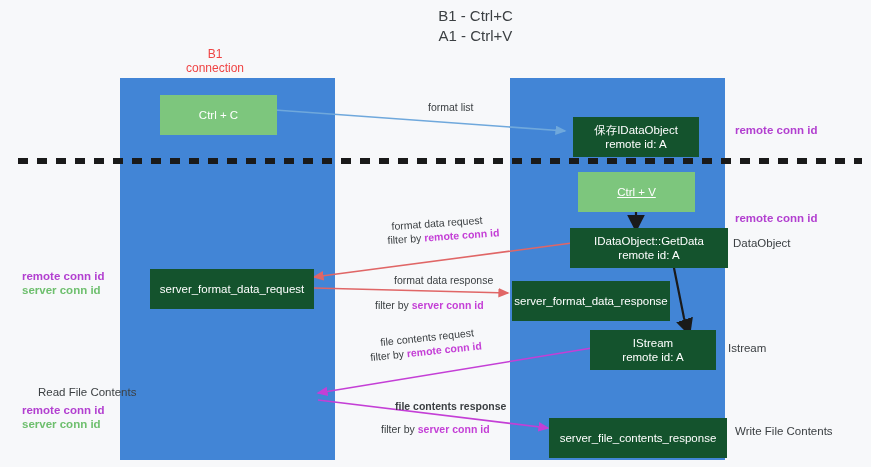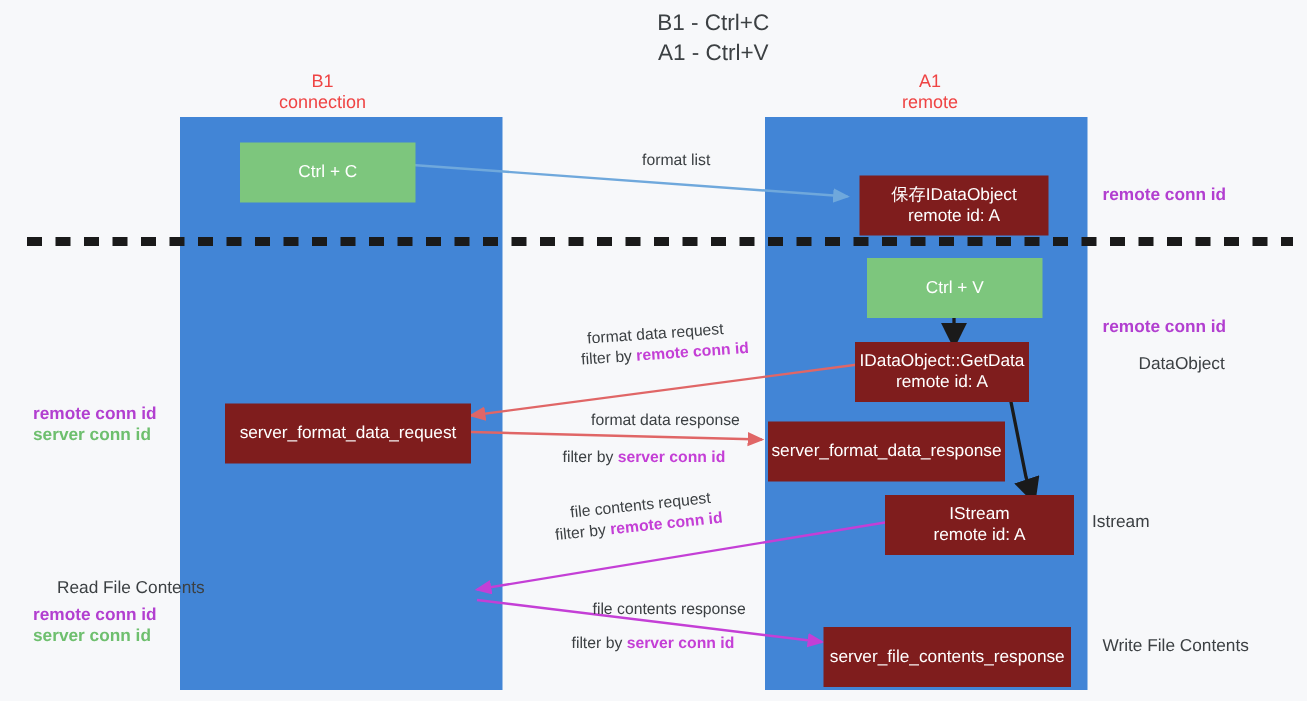--- a/index.html
+++ b/index.html
@@ -46,21 +46,21 @@
     flex-direction: column;
     align-items: center;
     justify-content: center;
     text-align: center;
     color: #ffffff;
     font-size: 11.5px;
     line-height: 14px;
     white-space: pre-line;
     padding: 20px 4px;
   }
-  .node.orange { background: #7f1d1d; }
+  .node.orange { background: #14532d; }
   .node.green  { background: #7dc67d; }
 
   .side-label {
     font-size: 11.5px;
     color: #3c4043;
     line-height: 14px;
     white-space: pre-line;
   }
   .legend-remote { color: #b23fd0; font-weight: bold; font-size: 11.5px; line-height: 14px; }
   .legend-server { color: #6ebf6e; font-weight: bold; font-size: 11.5px; line-height: 14px; }
@@ -86,22 +86,20 @@
 </head>
 <body>
 
 <div id="canvas">
 
   <div id="title" class="abs">B1 - Ctrl+C
 A1 - Ctrl+V</div>
 
   <div class="abs col-header" style="left:155px; top:47px; width:120px;">B1
 connection</div>
-  <div class="abs col-header" style="left:560px; top:47px; width:120px;">A1
-remote</div>
 
   <div class="abs lane" style="left:120px; top:78px; width:215px; height:382px;"></div>
   <div class="abs lane" style="left:510px; top:78px; width:215px; height:382px;"></div>
 
   <svg class="overlay">
     <defs>
       <marker id="ah-blue" markerWidth="7" markerHeight="7" refX="6" refY="3" orient="auto">
         <path d="M0,0 L7,3 L0,6 z" fill="#6fa8dc"></path>
       </marker>
       <marker id="ah-red" markerWidth="7" markerHeight="7" refX="6" refY="3" orient="auto">
@@ -130,60 +128,60 @@
     <line x1="318" y1="400" x2="548" y2="428" stroke="#c43fd6" stroke-width="1.6" marker-end="url(#ah-purple)"></line>
 
     <line x1="18" y1="161" x2="862" y2="161" stroke="#1a1a1a" stroke-width="6" stroke-dasharray="10,9"></line>
   </svg>
 
   <div class="abs node green" style="left:160px; top:95px; width:117px; height:26px;">Ctrl + C</div>
 
   <div class="abs node orange" style="left:573px; top:117px; width:126px; height:30px;">保存IDataObject
 remote id: A</div>
 
-  <div class="abs node green" style="left:578px; top:172px; width:117px; height:20px;">Ctrl + V</div>
+  <div class="abs node green" style="left:578px; top:172px; width:117px; height:20px;text-decoration:underline;">Ctrl + V</div>
 
-  <div class="abs node orange" style="left:570px; top:228px; width:116px; height:30px;">IDataObject::GetData
+  <div class="abs node orange" style="left:570px; top:228px; width:158px; height:30px;">IDataObject::GetData
 remote id: A</div>
 
   <div class="abs node orange" style="left:150px; top:269px; width:164px; height:36px;">server_format_data_request</div>
 
   <div class="abs node orange" style="left:512px; top:281px; width:158px; height:38px;">server_format_data_response</div>
 
   <div class="abs node orange" style="left:590px; top:330px; width:126px; height:30px;">IStream
 remote id: A</div>
 
 
-  <div class="abs node orange" style="left:549px; top:418px; width:165px; height:24px;">server_file_contents_response</div>
+  <div class="abs node orange" style="left:549px; top:418px; width:178px; height:24px;">server_file_contents_response</div>
 
   <div class="abs edge-label" style="left:398px; top:101px;margin-left:30px;">format list</div>
 
   <div class="abs edge-label rot-up" style="left:392px; top:220px; transform: rotate(-4deg);">format data request</div>
   <div class="abs edge-label rot-up" style="left:388px; top:234px; transform: rotate(-4deg);">
     <span>filter by </span><span class="hl-remote">remote conn id</span>
   </div>
 
   <div class="abs edge-label" style="left:394px; top:274px;">format data response</div>
   <div class="abs edge-label" style="left:375px; top:299px;">
     <span>filter by </span><span class="hl-server">server conn id</span>
   </div>
 
   <div class="abs edge-label rot-up" style="left:381px; top:336px; transform: rotate(-6deg);">file contents request</div>
   <div class="abs edge-label rot-up" style="left:371px; top:351px; transform: rotate(-6deg);">
     <span>filter by </span><span class="hl-remote">remote conn id</span>
   </div>
 
-  <div class="abs edge-label" style="left:395px; top:400px;">file contents response</div>
+  <div class="abs edge-label" style="left:395px; top:400px;font-weight:bold;">file contents response</div>
   <div class="abs edge-label" style="left:381px; top:423px;">
     <span>filter by </span><span class="hl-server">server conn id</span>
   </div>
 
   <div class="abs legend-remote" style="left:735px; top:123px;">remote conn id</div>
   <div class="abs legend-remote" style="left:735px; top:211px;">remote conn id</div>
-  <div class="abs side-label" style="left:759px; top:236px;text-align:center;">DataObject</div>
+  <div class="abs side-label" style="left:733px; top:236px;text-align:center;">DataObject</div>
   <div class="abs side-label" style="left:728px; top:341px;">Istream</div>
   <div class="abs side-label" style="left:735px; top:424px;">Write File Contents</div>
 
   <div class="abs legend-remote" style="left:22px; top:269px;">remote conn id</div>
   <div class="abs legend-server" style="left:22px; top:283px;">server conn id</div>
 
   <div class="abs side-label" style="left:38px; top:385px;">Read File Contents</div>
   <div class="abs legend-remote" style="left:22px; top:403px;">remote conn id</div>
   <div class="abs legend-server" style="left:22px; top:417px;">server conn id</div>
 

